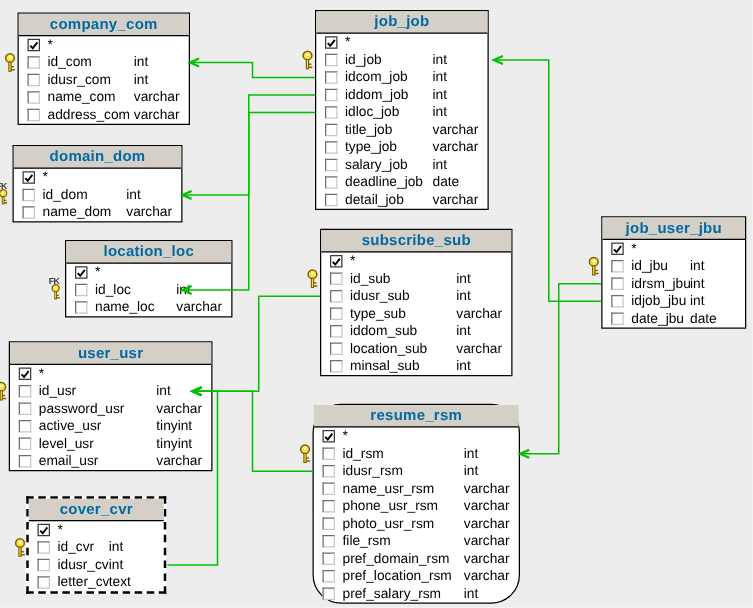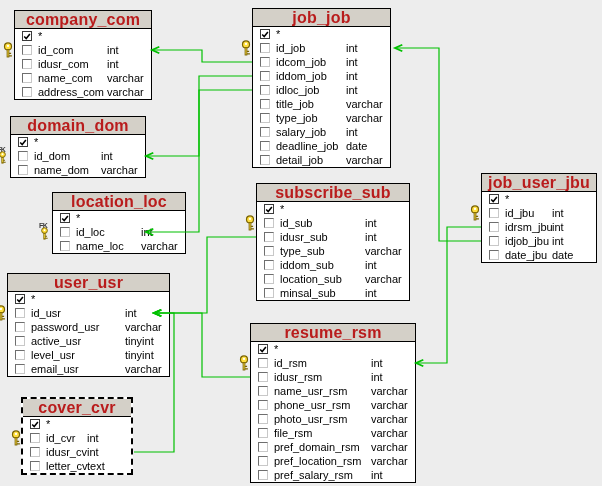--- a/index.html
+++ b/index.html
@@ -7,21 +7,21 @@
     position:relative;width:602px;height:486px;overflow:hidden;
     font-family:"Liberation Sans",sans-serif;
   }
   .lines-svg{position:absolute;left:0;top:0;pointer-events:none;z-index:5;}
   .db-table{
     position:absolute;background:#fff;border:1px solid #000;box-sizing:border-box;z-index:2;
   }
   .db-table.selected{border:2px dashed #000;margin:-1px;}
   .db-table .thead{
     height:17px;border-bottom:1px solid #000;text-align:center;
-    font-weight:bold;font-size:16px;line-height:17px;color:#b91c1c;
+    font-weight:bold;font-size:12px;line-height:17px;color:#0369a1;
     letter-spacing:0.2px;white-space:nowrap;overflow:hidden;
   }
   .frow{
     position:relative;height:14px;display:flex;align-items:center;
     padding-left:7px;font-size:11px;line-height:14px;color:#000;
   }
   .cb{
     width:10px;height:10px;box-sizing:border-box;background:#fff;flex:none;
     border:1px solid;border-color:#6e6e6e #c8c8c8 #c8c8c8 #6e6e6e;
     margin-right:6px;display:flex;align-items:center;justify-content:center;
@@ -322,21 +322,21 @@
           <span class="cb"></span>
           <span class="fname">location_sub</span>
           <span class="ftype">varchar</span>
         </div>
         <div class="frow">
           <span class="cb"></span>
           <span class="fname">minsal_sub</span>
           <span class="ftype">int</span>
         </div>
       </div>
-      <div class="db-table" style="left: 250px; top: 323px; width: 166px; border-color: rgb(0, 0, 0); background: rgb(255, 255, 255);">
+      <div class="db-table" style="left: 250px; top: 323px; width: 166px; border-color: rgb(0, 0, 0); background: rgb(255, 255, 255); border-radius: 23px;">
         <div class="thead" style="background: rgb(212, 208, 200);">resume_rsm</div>
         <div class="frow">
           <span class="cb checked">
             <svg width="9" height="9" viewBox="0 0 10 10">
               <path d="M1.5 5 L4 7.6 L8.6 1.8" stroke="#000" stroke-width="1.9" fill="none"></path>
             </svg>
           </span>
           <span class="fname">*</span>
           <span class="ftype"></span>
         </div>

